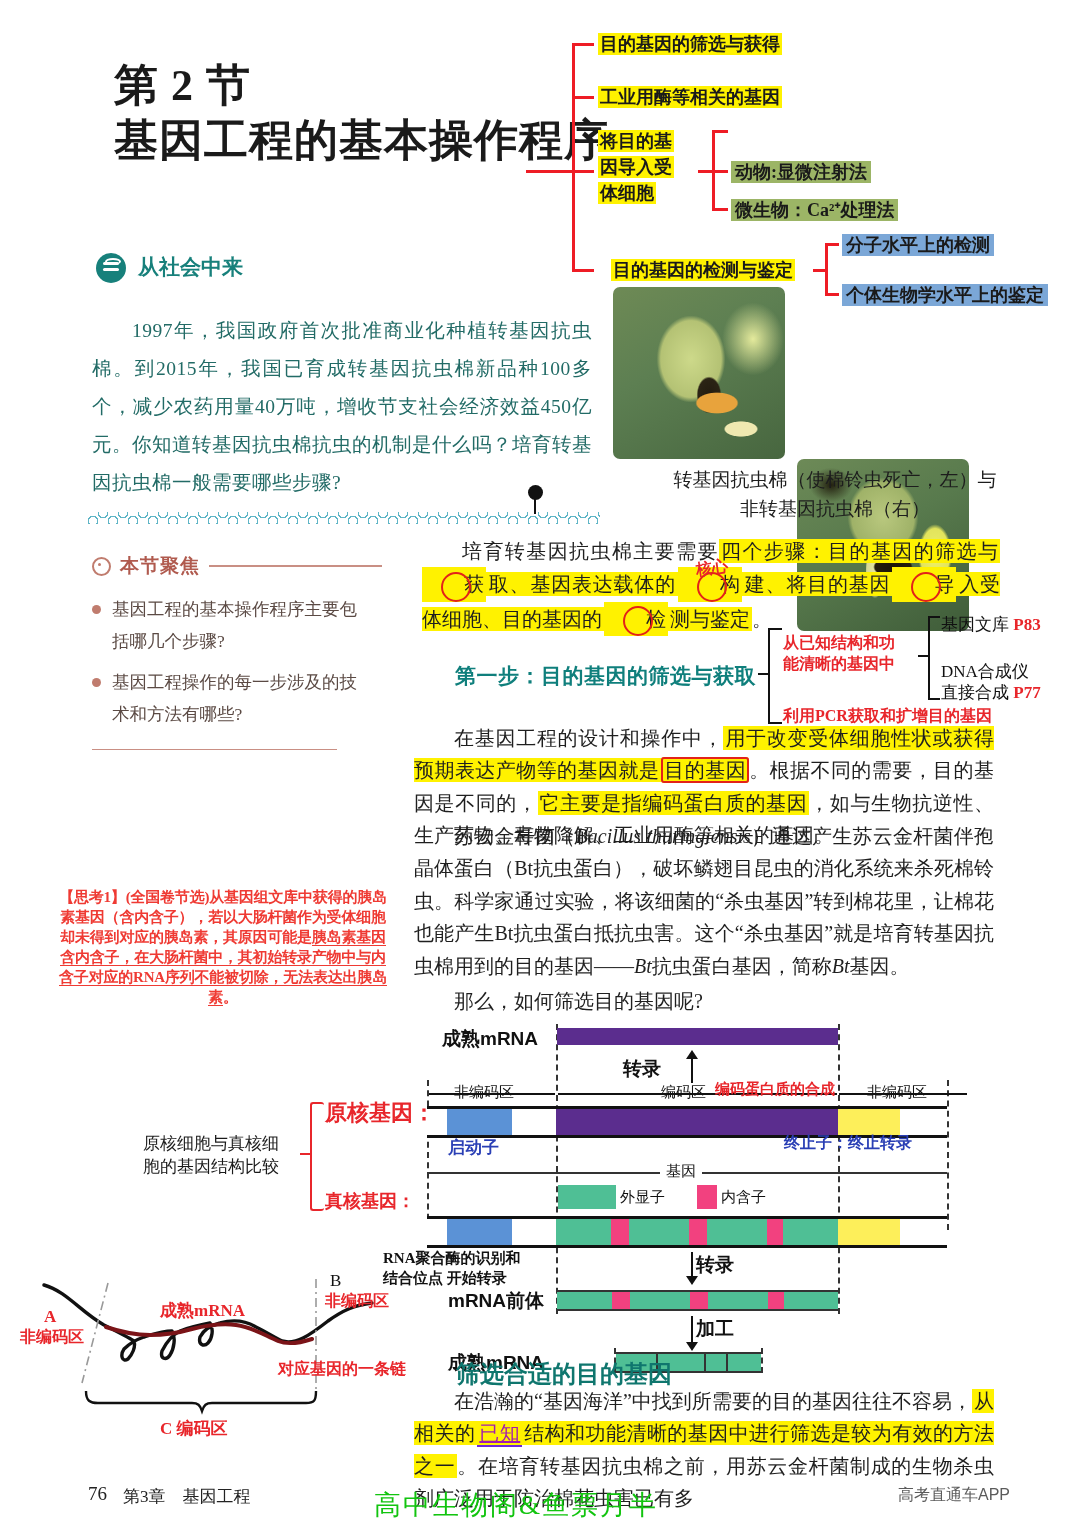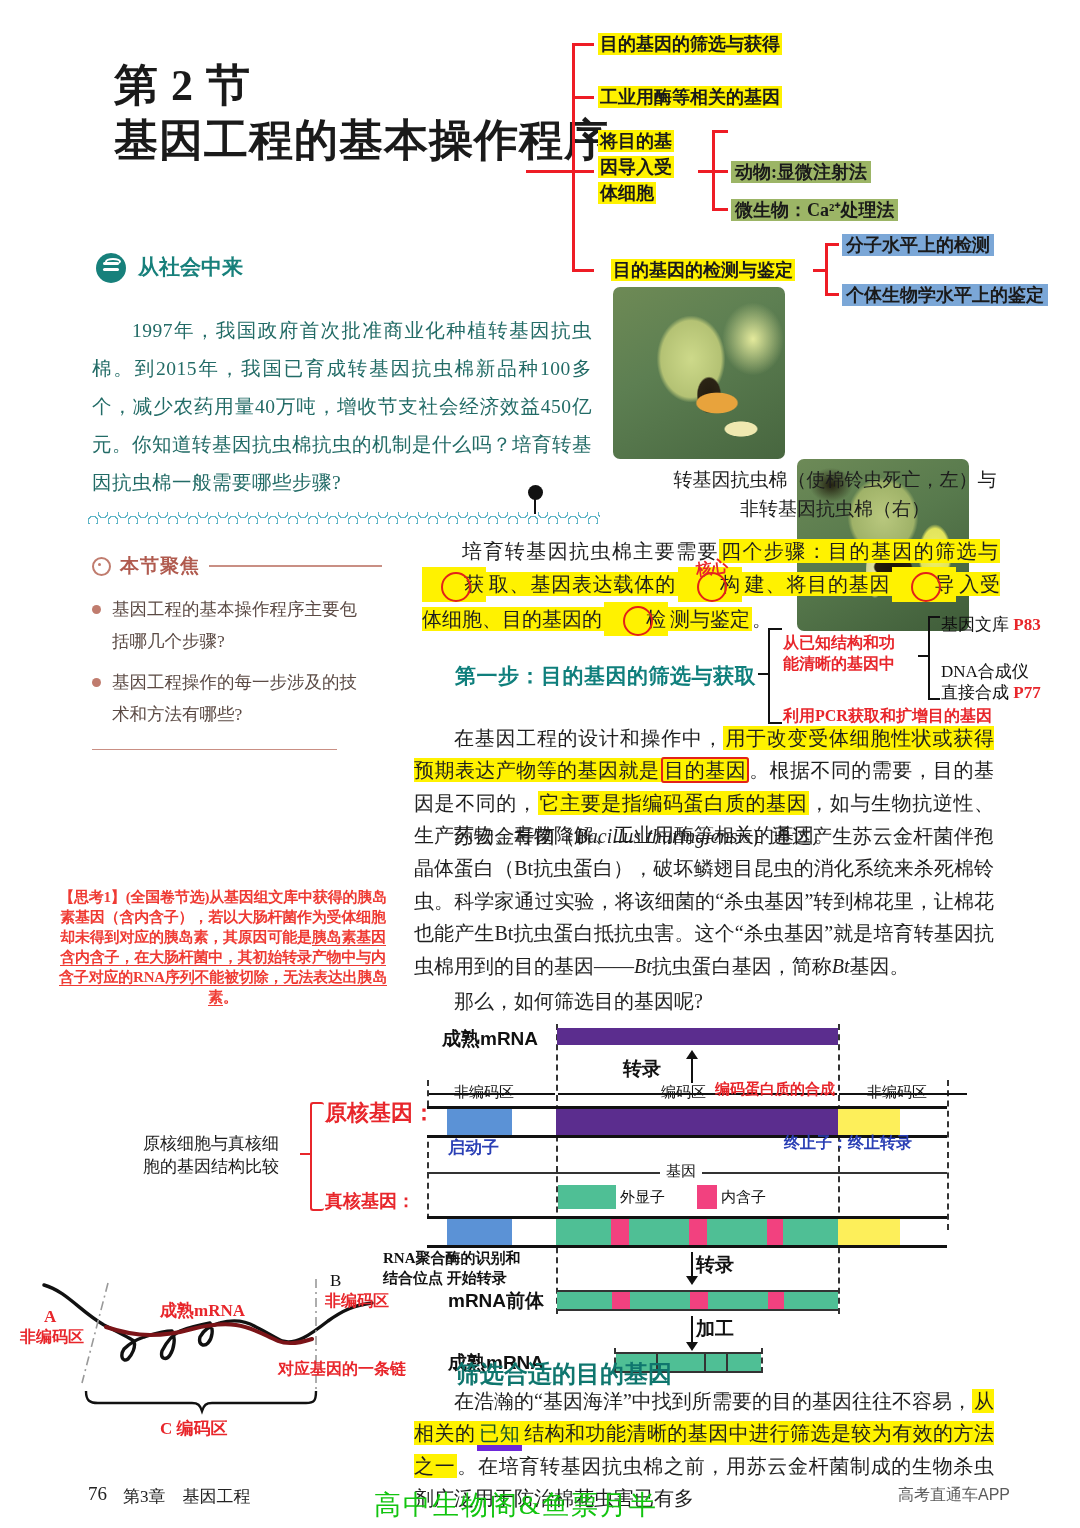--- a/index.html
+++ b/index.html
@@ -352,19 +352,19 @@
   <div class="abs hand" style="left:140px;top:44px;font-size:17px;">成熟mRNA</div>
   <div class="abs" style="left:310px;top:16px;font-size:17px;color:#111;">B</div>
   <div class="abs hand" style="left:305px;top:36px;font-size:16px;">非编码区</div>
   <div class="abs hand" style="left:258px;top:104px;font-size:16px;">对应基因的一条链</div>
   <div class="abs hand" style="left:140px;top:162px;font-size:17px;">C 编码区</div>
 </div>
 
 <div class="abs" style="left:456px;top:1358px;font-size:24px;font-weight:700;font-family:Liberation Serif, serif;color:#0f766e;">筛选合适的目的基因</div>
 
 <div class="abs bt" style="left:414px;top:1385px;width:580px;text-indent:40px;">
-  <span>在浩瀚的“基因海洋”中找到所需要的目的基因往往不容易，</span><span class="hl-y">从相关的</span><span class="hl-y" style="color:#14532d;border-bottom:6px solid #6d28d9;">已知</span><span class="hl-y">结构和功能清晰的基因中进行筛选是较为有效的方法之一</span><span>。在培育转基因抗虫棉之前，用苏云金杆菌制成的生物杀虫剂广泛用于防治棉花虫害已有多</span>
+  <span>在浩瀚的“基因海洋”中找到所需要的目的基因往往不容易，</span><span class="hl-y">从相关的</span><span class="hl-y" style="color:#a21caf;border-bottom:2px solid #6d28d9;text-decoration:underline;">已知</span><span class="hl-y">结构和功能清晰的基因中进行筛选是较为有效的方法之一</span><span>。在培育转基因抗虫棉之前，用苏云金杆菌制成的生物杀虫剂广泛用于防治棉花虫害已有多</span>
 </div>
 
 <div class="abs footer" style="left:88px;top:1483px;font-size:19px;">76</div>
 <div class="abs footer" style="left:123px;top:1485px;font-size:17px;">第3章　基因工程</div>
 <div class="abs wm-green" style="left:374px;top:1487px;">高中生物阁&amp;鱼票月半</div>
 <div class="abs wm-grey" style="left:898px;top:1485px;">高考直通车APP</div>
 
 </body></html>

